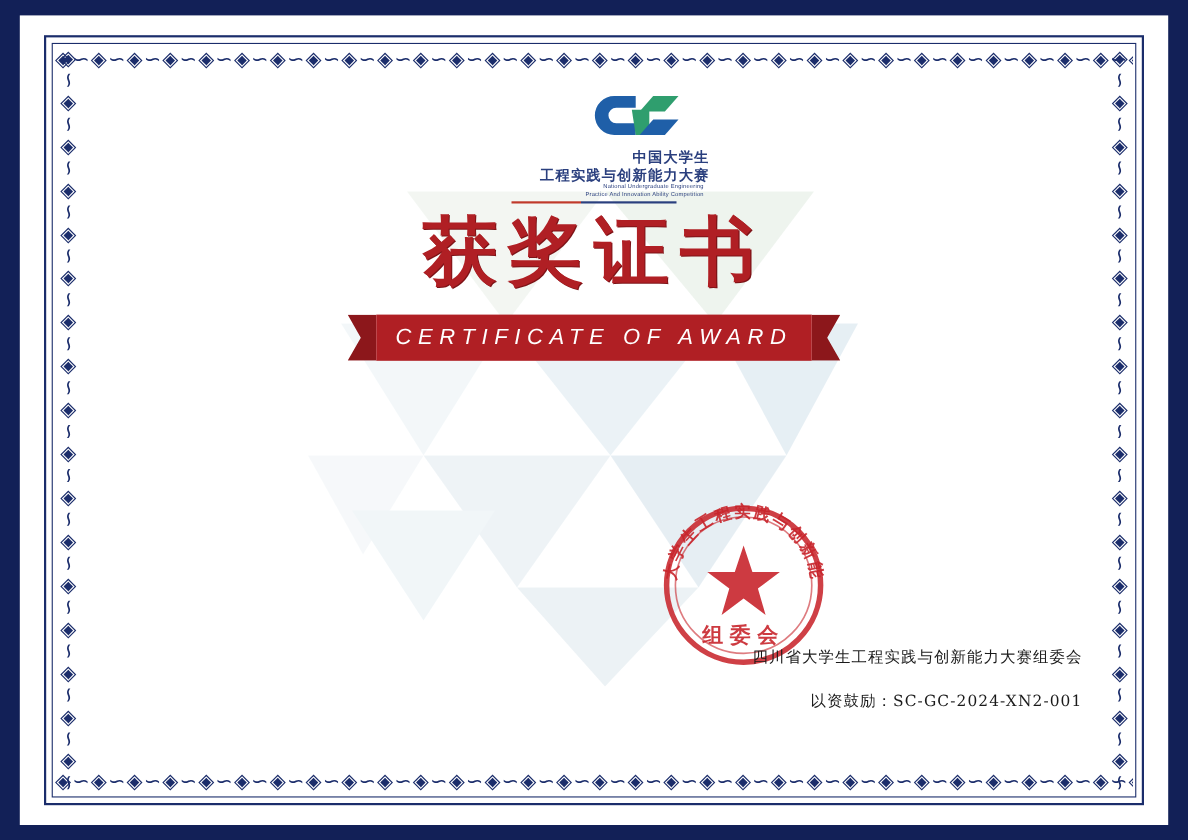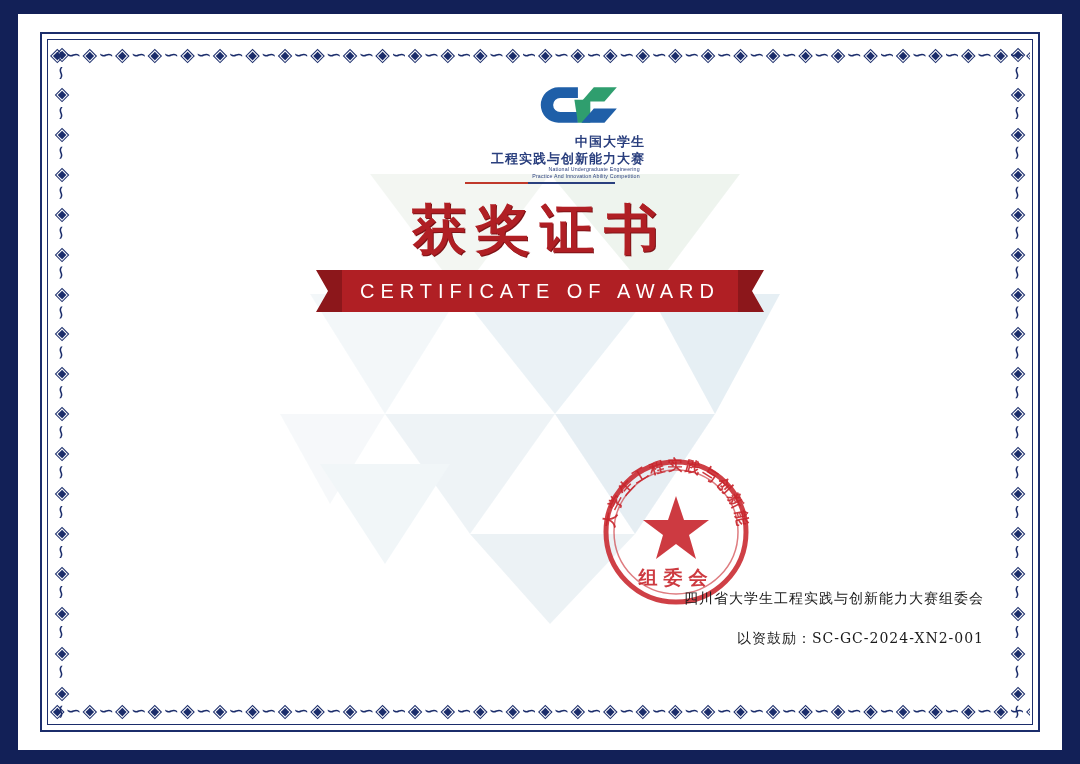--- a/index.html
+++ b/index.html
@@ -127,31 +127,32 @@
   .title-zone {
     position: absolute;
     left: 0;
     right: 0;
     top: 140px;
     text-align: center;
   }
   .title-cn {
     font-family: "DejaVu Serif", serif;
     font-weight: bold;
-    font-size: 54px;
+    font-size: 68px;
     line-height: 70px;
     letter-spacing: 10px;
     color: #b01f24;
     text-shadow: 1px 1px 0 #7d1317;
   }
   .ribbon {
     position: relative;
-    margin: 6px auto 0;
+    margin: 22px auto 0;
     width: 396px;
     height: 30px;
+    font-style: italic;
   }
   .ribbon-body {
     position: absolute;
     left: 0; right: 0; top: 0;
     height: 42px;
     background: #b01f24;
     color: #fff;
     font-size: 20px;
     letter-spacing: 6px;
     line-height: 42px;

